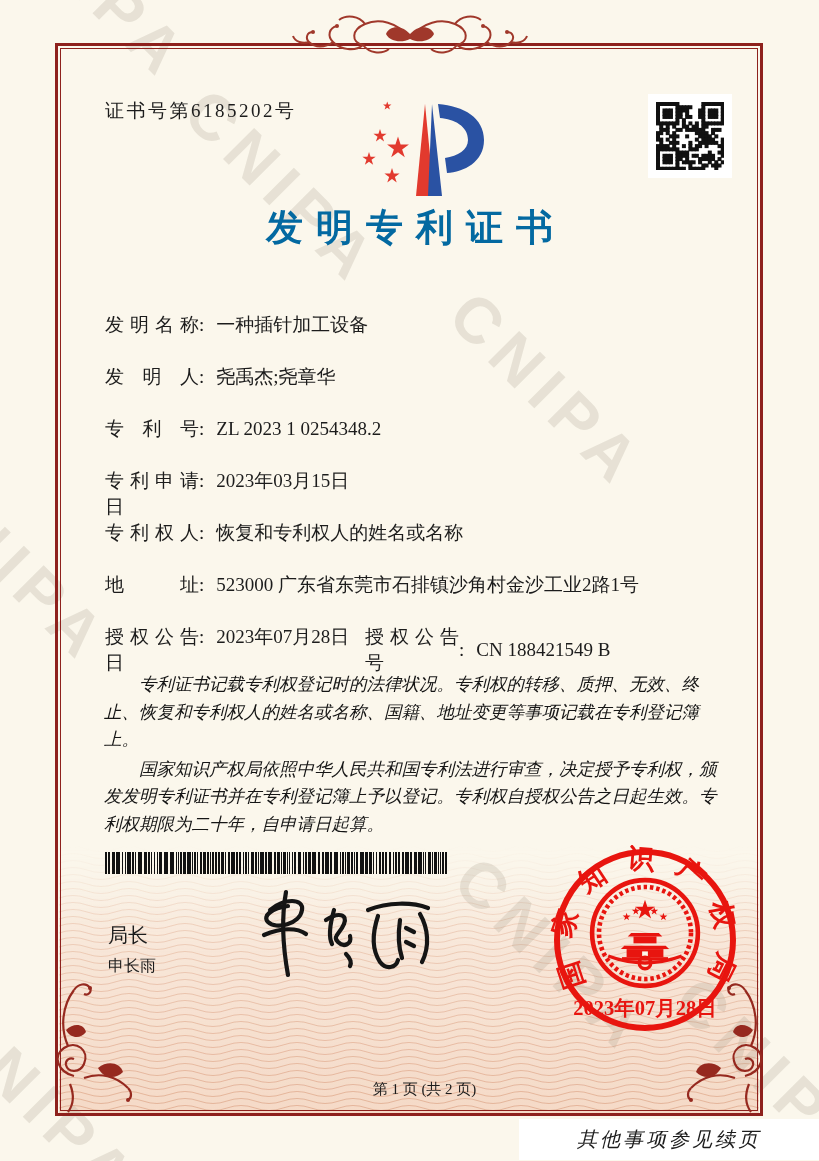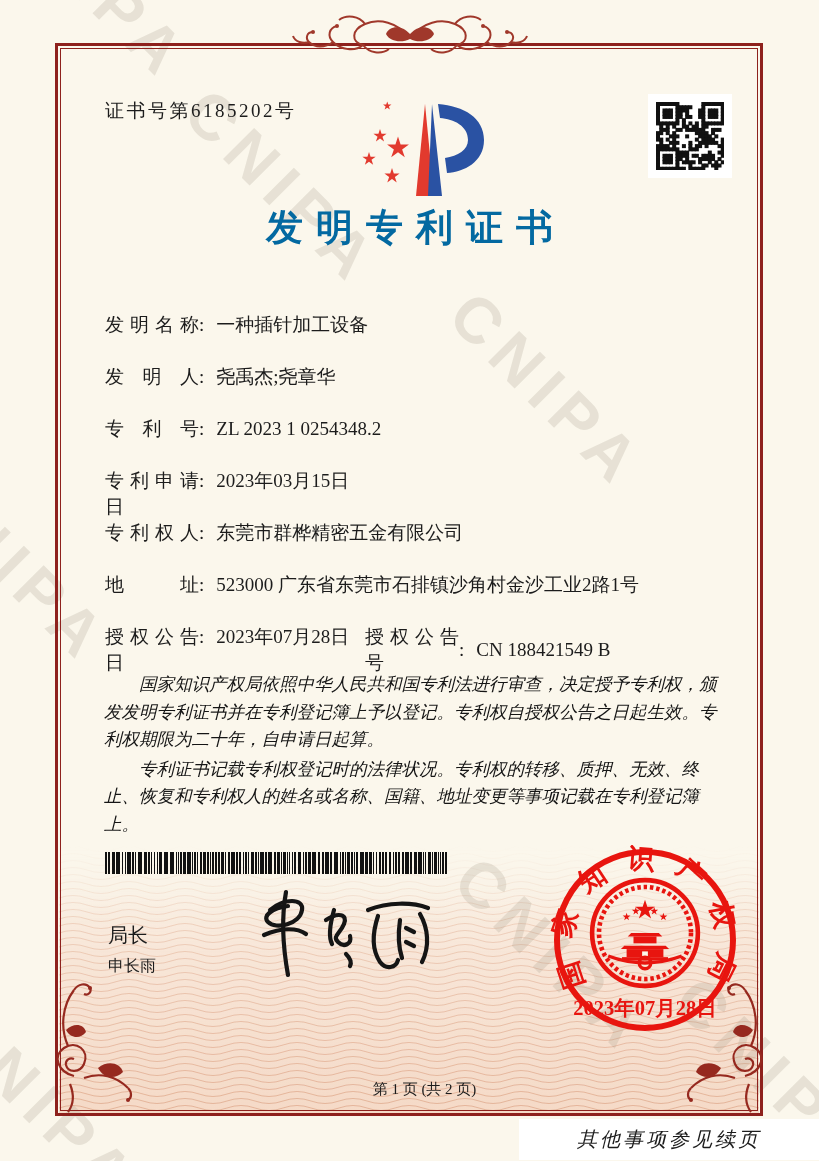--- a/index.html
+++ b/index.html
@@ -410,42 +410,42 @@
         <span class="val">ZL 2023 1 0254348.2</span>
       </div>
       <div class="row">
         <span class="lbl">专利申请日</span>
           <span class="colon">:</span>
         <span class="val">2023年03月15日</span>
       </div>
       <div class="row">
         <span class="lbl">专利权人</span>
           <span class="colon">:</span>
-        <span class="val">东莞市群桦精密五金有限公司</span>
+        <span class="val">恢复和专利权人的姓名或名称</span>
       </div>
       <div class="row">
         <span class="lbl">地址</span>
           <span class="colon">:</span>
         <span class="val">523000 广东省东莞市石排镇沙角村金沙工业2路1号</span>
       </div>
       <div class="row">
         <span class="lbl">授权公告日</span>
           <span class="colon">:</span>
         <span class="val">2023年07月28日</span>
         <span class="grp2">
           <span class="lbl">授权公告号</span>
             <span class="colon">:</span>
           <span class="val">CN 188421549 B</span>
         </span>
       </div>
     </div>
 
     <div class="paras">
+      <p class="para">专利证书记载专利权登记时的法律状况。专利权的转移、质押、无效、终止、恢复和专利权人的姓名或名称、国籍、地址变更等事项记载在专利登记簿上。</p>
       <p class="para">国家知识产权局依照中华人民共和国专利法进行审查，决定授予专利权，颁发发明专利证书并在专利登记簿上予以登记。专利权自授权公告之日起生效。专利权期限为二十年，自申请日起算。</p>
-      <p class="para">专利证书记载专利权登记时的法律状况。专利权的转移、质押、无效、终止、恢复和专利权人的姓名或名称、国籍、地址变更等事项记载在专利登记簿上。</p>
     </div>
 
     <svg class="barcode" id="barcode-svg" viewBox="0 0 345 22">
         <rect x="0" y="0" width="2" height="22" fill="#111"></rect>
         <rect x="3" y="0" width="2" height="22" fill="#111"></rect>
         <rect x="7" y="0" width="3" height="22" fill="#111"></rect>
         <rect x="11" y="0" width="4" height="22" fill="#111"></rect>
         <rect x="17" y="0" width="1" height="22" fill="#111"></rect>
         <rect x="20" y="0" width="1" height="22" fill="#111"></rect>
         <rect x="22" y="0" width="4" height="22" fill="#111"></rect>

